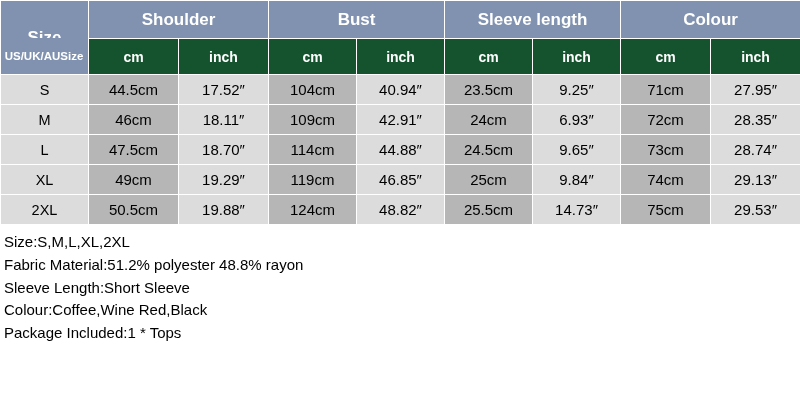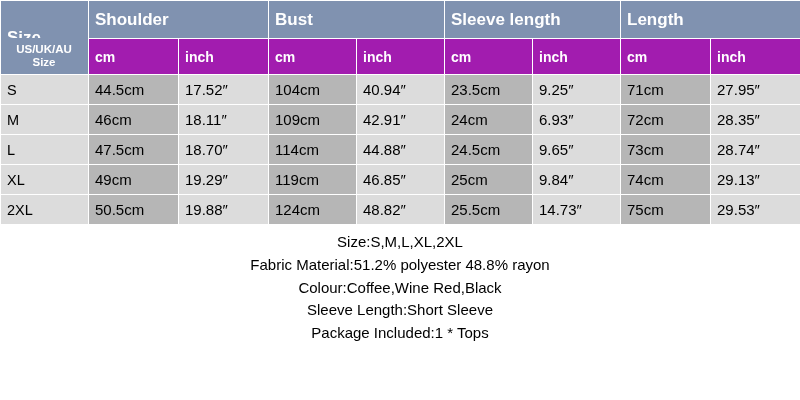--- a/index.html
+++ b/index.html
@@ -21,34 +21,34 @@
     position: relative;
     background: #ffffff;
   }
   table.size-table {
     width: 800px;
     border-collapse: collapse;
     table-layout: fixed;
   }
   table.size-table td, table.size-table th {
     border: 1px solid #ffffff;
-    text-align: left;
+    text-align: center;
     vertical-align: middle;
     padding: 6px;
   }
   
   .hdr-main {
     background: #8092b0;
     color: #ffffff;
     font-weight: bold;
     font-size: 17px;
     height: 38px;
   }
   .hdr-sub {
-    background: #a21caf;
+    background: #14532d;
     color: #ffffff;
     font-weight: bold;
     font-size: 14px;
     height: 36px;
   }
   
   .cell {
     height: 23px;
     font-size: 15px;
     color: #000000;
@@ -65,21 +65,20 @@
     margin-top: 8px;
   }
   .notes {
     padding: 6px 4px 0 4px;
     font-size: 15px;
     line-height: 1.52;
     color: #000000;
   }
   .notes div {
     white-space: nowrap;
-    text-align: center;
   }
 </style>
 </head>
 <body>
 
 <div class="page">
 
   <table class="size-table">
     <colgroup>
       <col style="width:88px">
@@ -91,21 +90,21 @@
         <col style="width:88px">
       <col style="width:90px">
         <col style="width:90px">
     </colgroup>
     <thead>
       <tr>
         <th class="hdr-main" rowspan="2">Size</th>
         <th class="hdr-main" colspan="2">Shoulder</th>
         <th class="hdr-main" colspan="2">Bust</th>
         <th class="hdr-main" colspan="2">Sleeve length</th>
-        <th class="hdr-main" colspan="2">Length</th>
+        <th class="hdr-main" colspan="2">Colour</th>
       </tr>
       <tr>
         <th class="hdr-sub">cm</th>
         <th class="hdr-sub">inch</th>
         <th class="hdr-sub">cm</th>
         <th class="hdr-sub">inch</th>
         <th class="hdr-sub">cm</th>
         <th class="hdr-sub">inch</th>
         <th class="hdr-sub">cm</th>
         <th class="hdr-sub">inch</th>
@@ -163,26 +162,26 @@
         <td class="cell c-grey">124cm</td>
         <td class="cell c-light">48.82″</td>
         <td class="cell c-grey">25.5cm</td>
         <td class="cell c-light">14.73″</td>
         <td class="cell c-grey">75cm</td>
         <td class="cell c-light">29.53″</td>
       </tr>
     </tbody>
   </table>
 
-  <div style="position:absolute; left:1px; top:38px; width:86px; height:36px; background:#8092b0; color:#ffffff; font-weight:bold; font-size:11.5px; line-height:1.12; display:flex; flex-direction:column; align-items:center; justify-content:center;">
+  <div style="position:absolute; left:1px; top:38px; width:86px; height:36px; background:#8092b0; color:#ffffff; font-weight:bold; font-size:11.5px; line-height:1.12; display:flex; flex-direction:row; align-items:center; justify-content:center;">
     <span>US/UK/AU</span>
     <span>Size</span>
   </div>
 
   <div class="notes">
     <div>Size:S,M,L,XL,2XL</div>
     <div>Fabric Material:51.2% polyester 48.8% rayon</div>
+    <div>Sleeve Length:Short Sleeve</div>
     <div>Colour:Coffee,Wine Red,Black</div>
-    <div>Sleeve Length:Short Sleeve</div>
     <div>Package Included:1 * Tops</div>
   </div>
 
 </div>
 
 </body></html>

